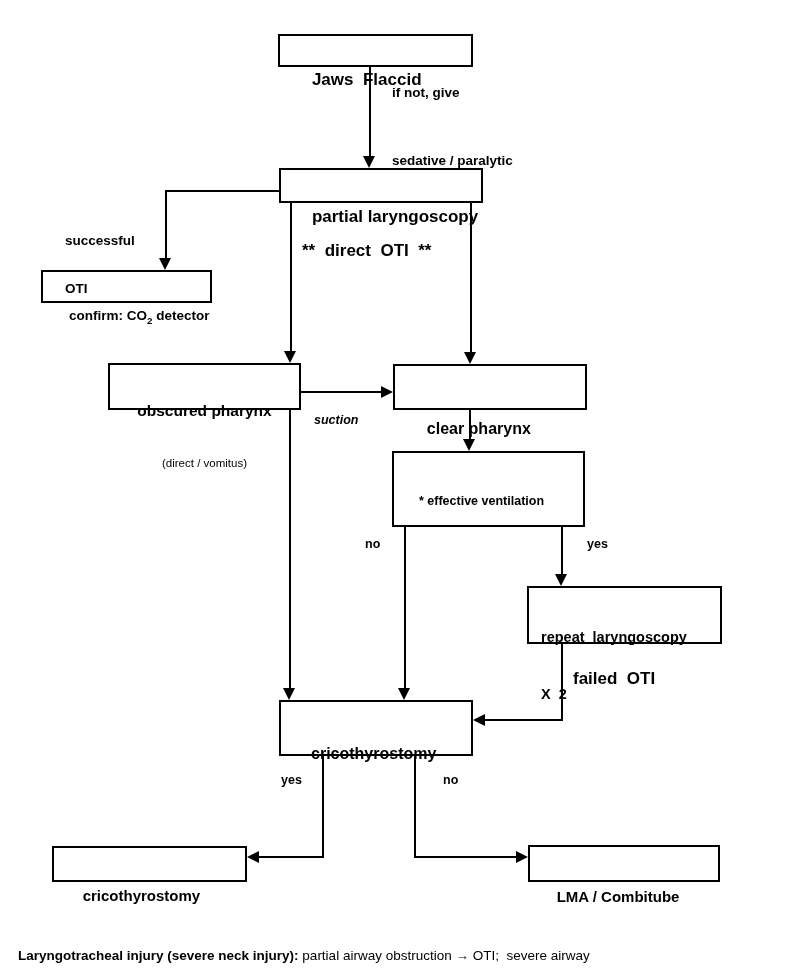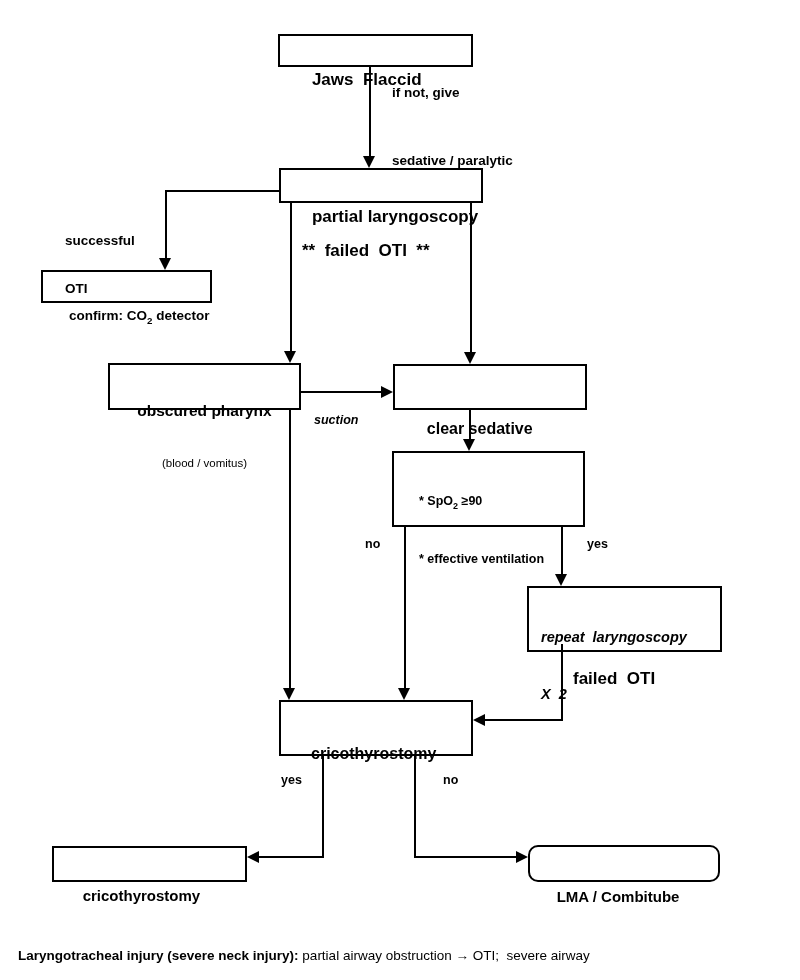--- a/index.html
+++ b/index.html
@@ -40,46 +40,45 @@
   <div class="box" style="left:279px; top:168px; width:204px; height:35px; font-size:17px; line-height:31px; padding-left:12px;">
     <span>partial laryngoscopy</span>
   </div>
 
   <div class="box normal" style="left:41px; top:270px; width:171px; height:33px; font-size:13.5px; line-height:29px; padding-left:11px;">
     <span>confirm: CO</span><sub>2</sub><span> detector</span>
   </div>
 
   <div class="box center2" style="left:108px; top:363px; width:193px; height:47px; ">
     <div style="font-size:15.5px; line-height:19px;">obscured pharynx</div>
-    <div style="font-size:11.5px; line-height:14px; font-weight:normal;">(blood / vomitus)</div>
+    <div style="font-size:11.5px; line-height:14px; font-weight:normal;">(direct / vomitus)</div>
   </div>
 
   <div class="box" style="left:393px; top:364px; width:194px; height:46px; font-size:16px; line-height:42px; padding-left:14px;">
-    <span>clear sedative</span>
+    <span>clear pharynx</span>
   </div>
 
   <div class="box" style="left:392px; top:451px; width:193px; height:76px; padding:4px 0 0 11px;">
-    <div style="font-size:12.5px; line-height:17px; padding-left:14px;"><span>* SpO</span><sub>2</sub><span> ≥90</span></div>
     <div style="font-size:12.5px; line-height:17px; padding-left:14px;">* effective ventilation</div>
   </div>
 
-  <div class="box" style="left:527px; top:586px; width:195px; height:66px; padding:8px 0 0 12px; font-size:14.5px;font-style:italic;">
+  <div class="box" style="left:527px; top:586px; width:195px; height:58px; padding:8px 0 0 12px; font-size:14.5px;">
     <div style="line-height:18px;">repeat  laryngoscopy</div>
     <div style="line-height:18px; margin-top:7px;">X  2</div>
   </div>
 
   <div class="box" style="left:279px; top:700px; width:194px; height:56px; padding-top:5px; font-size:16px;">
     <div style="line-height:22px; padding-left:30px;">cricothyrostomy</div>
   </div>
 
   <div class="box" style="left:52px; top:846px; width:195px; height:36px; font-size:15px; line-height:32px; padding-left:12px;">
     <span>cricothyrostomy</span>
   </div>
 
-  <div class="box" style="left:528px; top:845px; width:192px; height:37px; font-size:15px; line-height:33px; padding-left:10px;border-radius:10px;">
+  <div class="box" style="left:528px; top:845px; width:192px; height:37px; font-size:15px; line-height:33px; padding-left:10px;">
     <span>LMA / Combitube</span>
   </div>
 
   <div class="vline" style="left:369px; top:66px; height:91px;"></div>
   <div class="arr down" style="left:363px; top:156px;"></div>
 
   <div class="hline" style="left:166px; top:190px; width:113px;"></div>
   <div class="vline" style="left:165px; top:190px; height:68px;"></div>
   <div class="arr down" style="left:159px; top:258px;"></div>
 
@@ -117,21 +116,21 @@
   <div class="arr right" style="left:516px; top:851px;"></div>
 
   <div class="lbl" style="left:392px; top:85px; font-size:13.5px;">if not, give</div>
   <div class="lbl" style="left:392px; top:106px; font-size:13.5px;margin-top:47px;">sedative / paralytic</div>
 
   <div class="lbl" style="left:65px; top:201px; font-size:13.5px; line-height:16px;">
     <div>successful</div>
     <div>OTI</div>
   </div>
 
-  <div class="lbl" style="left:302px; top:241px; font-size:17px;">**  failed  OTI  **</div>
+  <div class="lbl" style="left:302px; top:241px; font-size:17px;">**  direct  OTI  **</div>
 
   <div class="lbl" style="left:314px; top:413px; font-size:12.5px;font-style:italic;">suction</div>
 
   <div class="lbl" style="left:365px; top:537px; font-size:12.5px;">no</div>
   <div class="lbl" style="left:587px; top:537px; font-size:12.5px;">yes</div>
 
   <div class="lbl" style="left:573px; top:669px; font-size:17px;">failed  OTI</div>
 
   <div class="lbl" style="left:281px; top:773px; font-size:12.5px;">yes</div>
   <div class="lbl" style="left:443px; top:773px; font-size:12.5px;">no</div>

